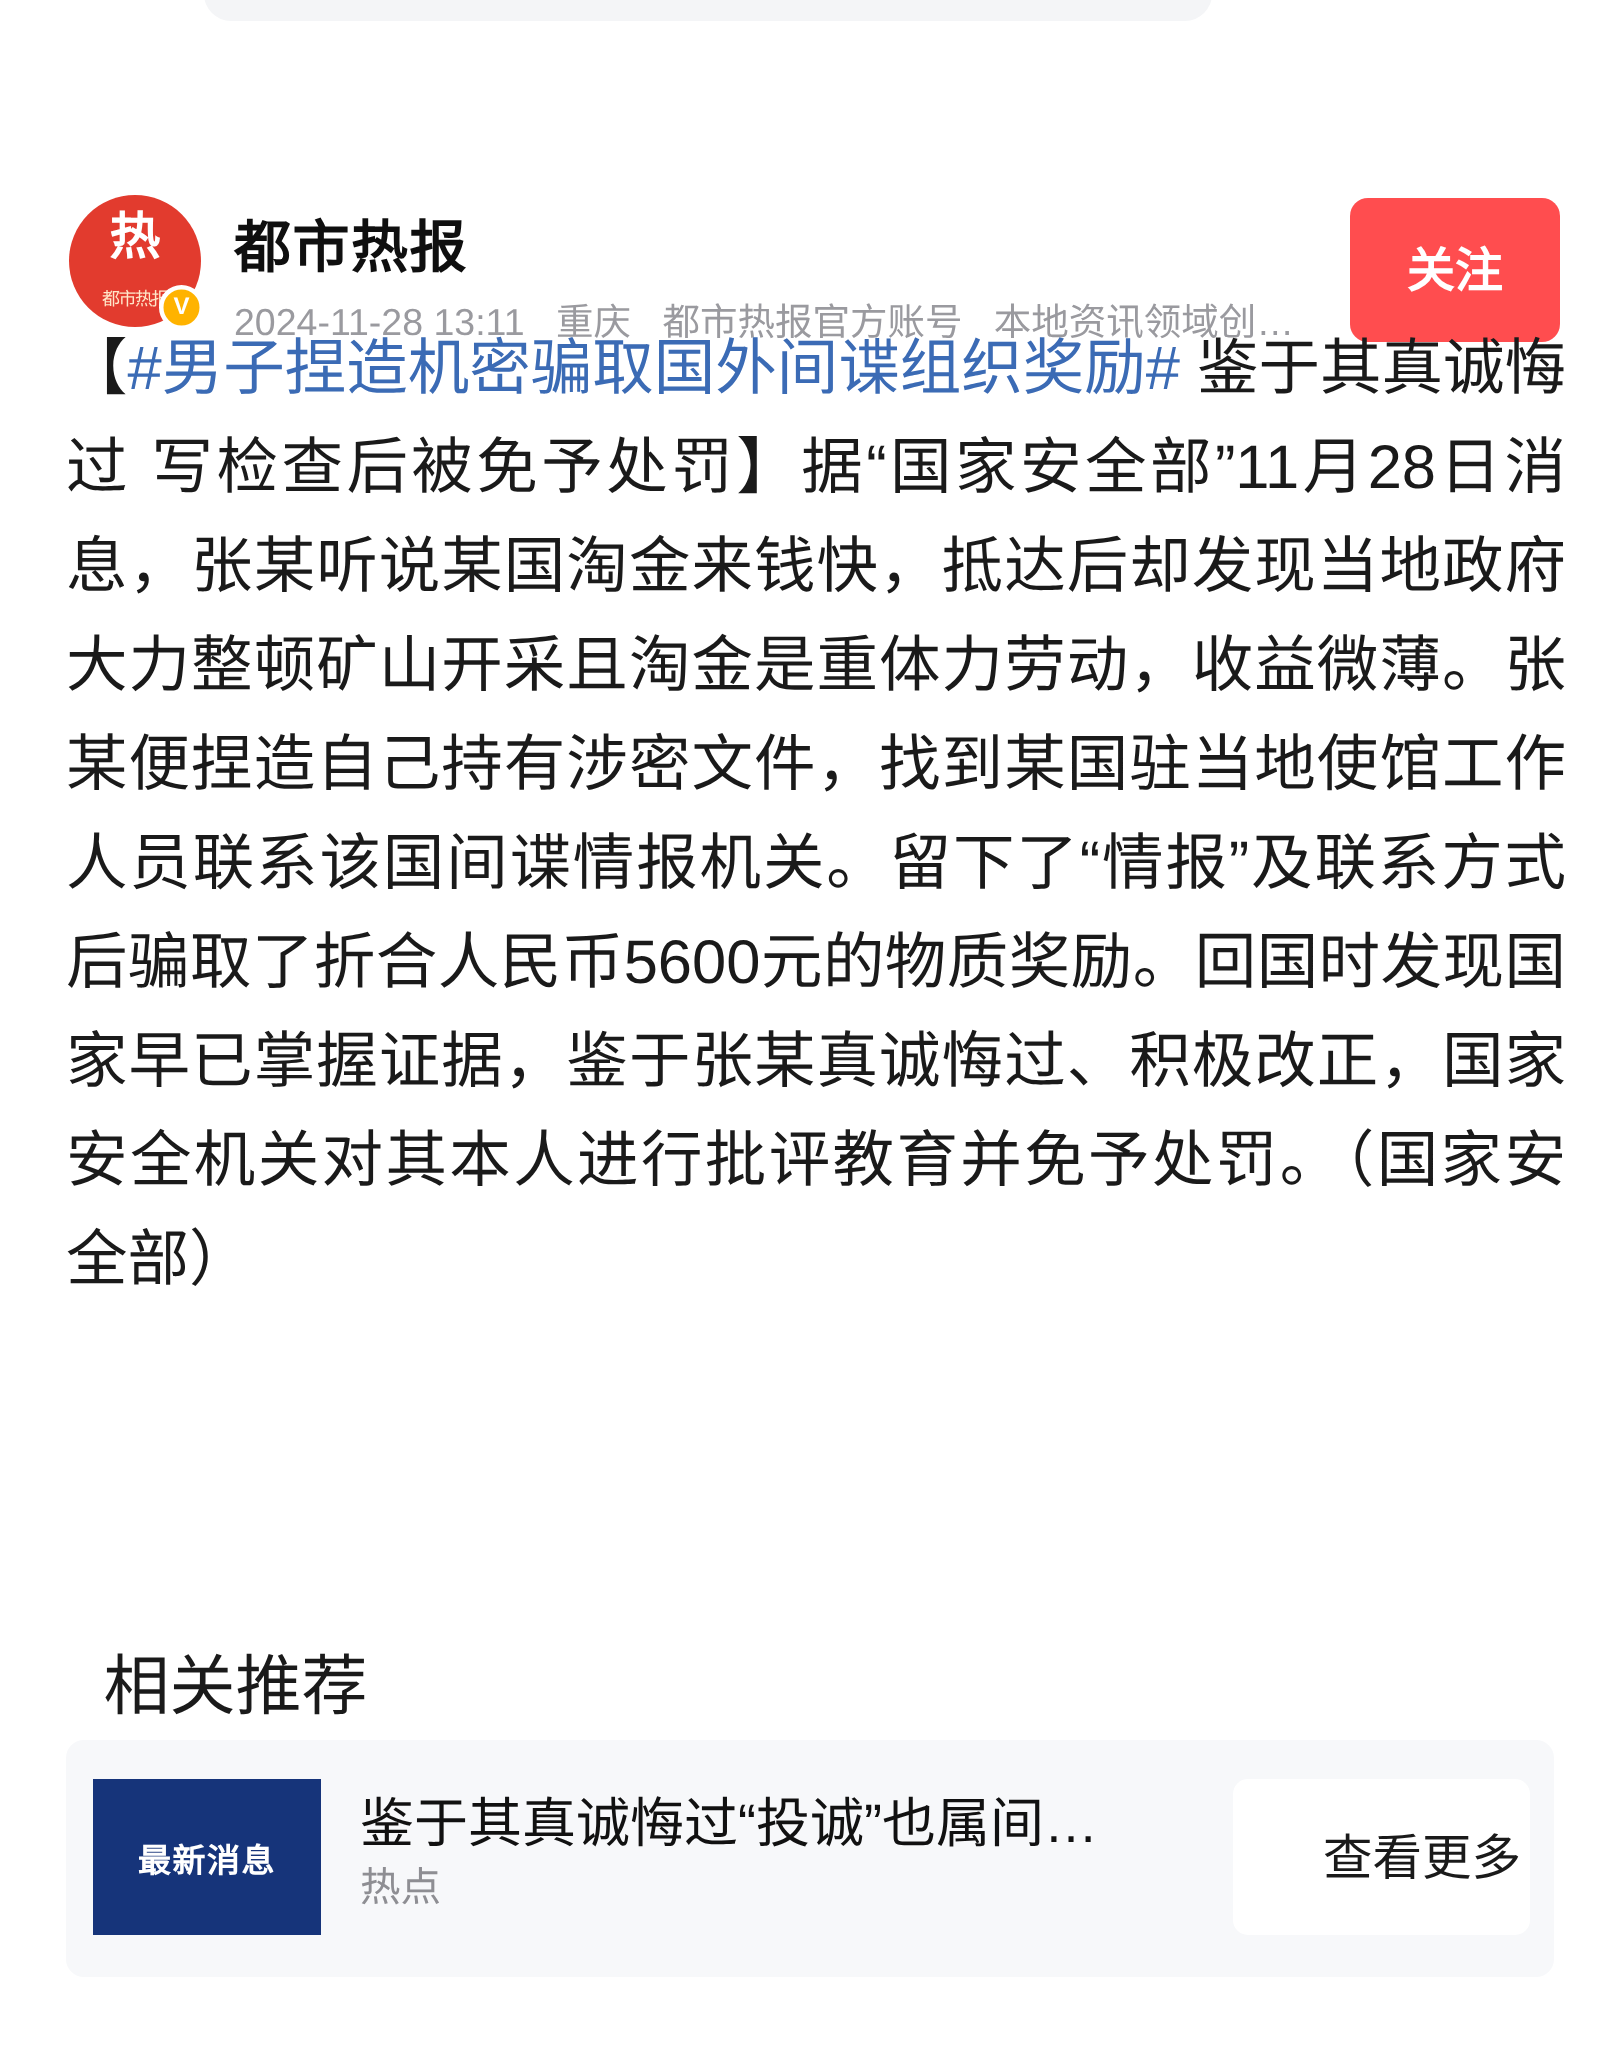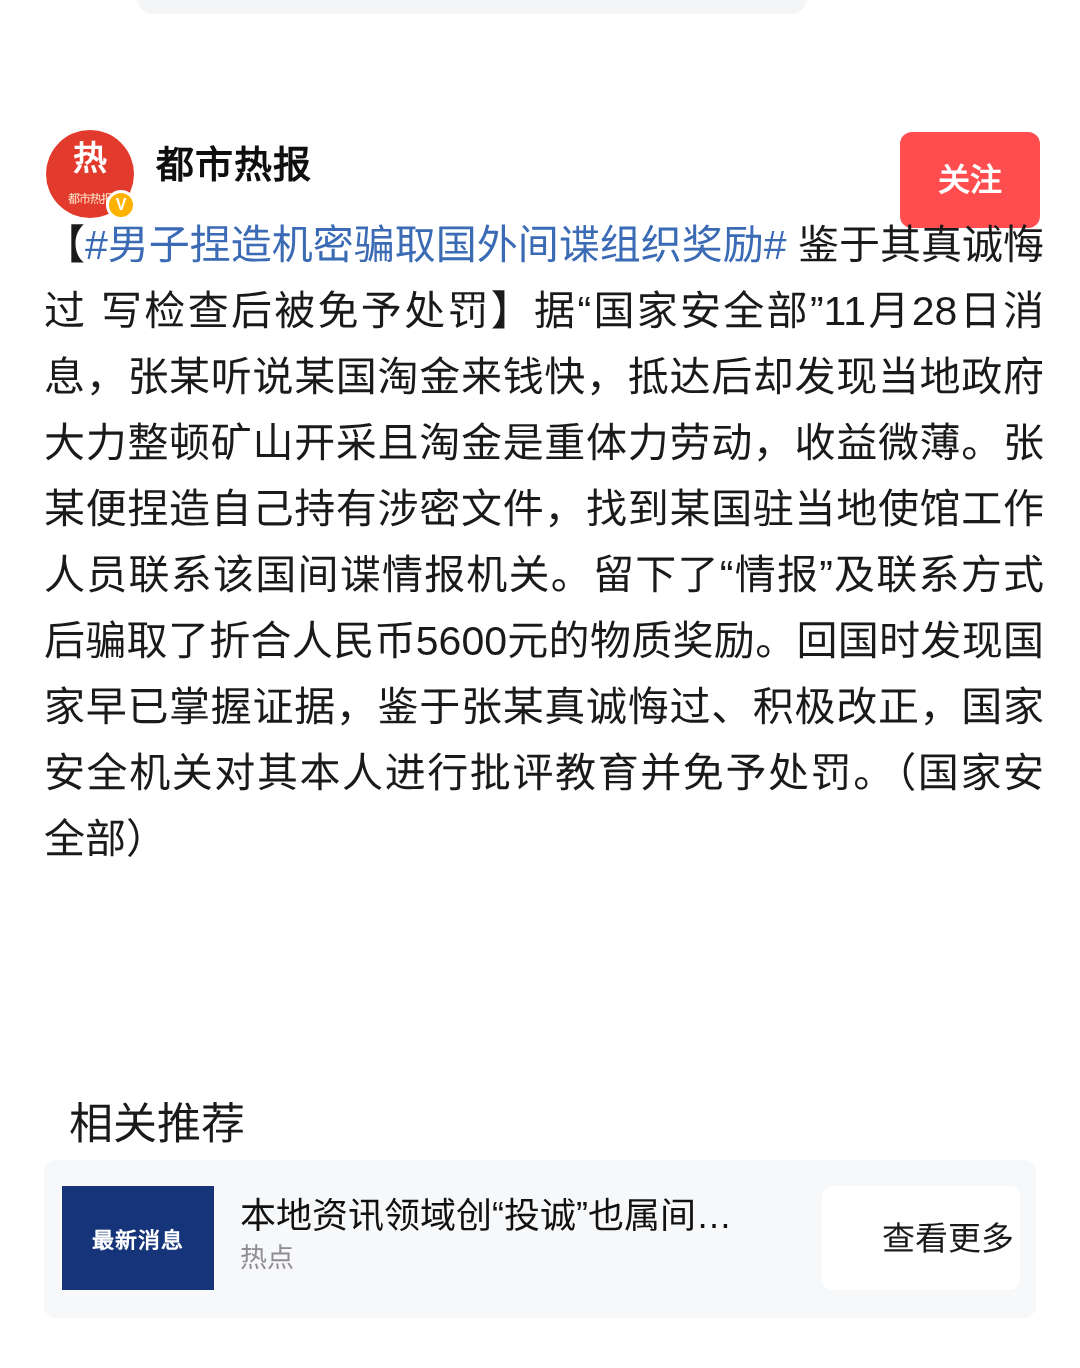--- a/index.html
+++ b/index.html
@@ -273,30 +273,36 @@
     <div class="avatar-wrap">
       <div class="avatar">
         <div class="glyph">热</div>
         <div class="sub">都市热报</div>
       </div>
       <div class="verify-badge">V</div>
     </div>
 
     <div class="nickname">都市热报</div>
 
+    <div class="meta">
+      <span>2024-11-28 13:11</span>
+      <span>重庆</span>
+      <span>都市热报官方账号</span>
+      <span>本地资讯领域创…</span>
+    </div>
 
     <button class="follow-btn">关注</button>
   </div>
 
   <div class="article"><span>【</span><span class="topic">#男子捏造机密骗取国外间谍组织奖励#</span><span> 鉴于其真诚悔过 写检查后被免予处罚】据“国家安全部”11月28日消息，张某听说某国淘金来钱快，抵达后却发现当地政府大力整顿矿山开采且淘金是重体力劳动，收益微薄。张某便捏造自己持有涉密文件，找到某国驻当地使馆工作人员联系该国间谍情报机关。留下了“情报”及联系方式后骗取了折合人民币5600元的物质奖励。回国时发现国家早已掌握证据，鉴于张某真诚悔过、积极改正，国家安全机关对其本人进行批评教育并免予处罚。（国家安全部）</span></div>
 
 
   <div class="related-title">相关推荐</div>
 
   <div class="related-card">
     <div class="thumb">最新消息</div>
-    <div class="rel-text">本地资讯领域创“投诚”也属间…</div>
+    <div class="rel-text">鉴于其真诚悔过“投诚”也属间…</div>
     <div class="rel-tag">热点</div>
     <button class="more-btn">查看更多</button>
   </div>
 
 
 </div>
 
 </body></html>

